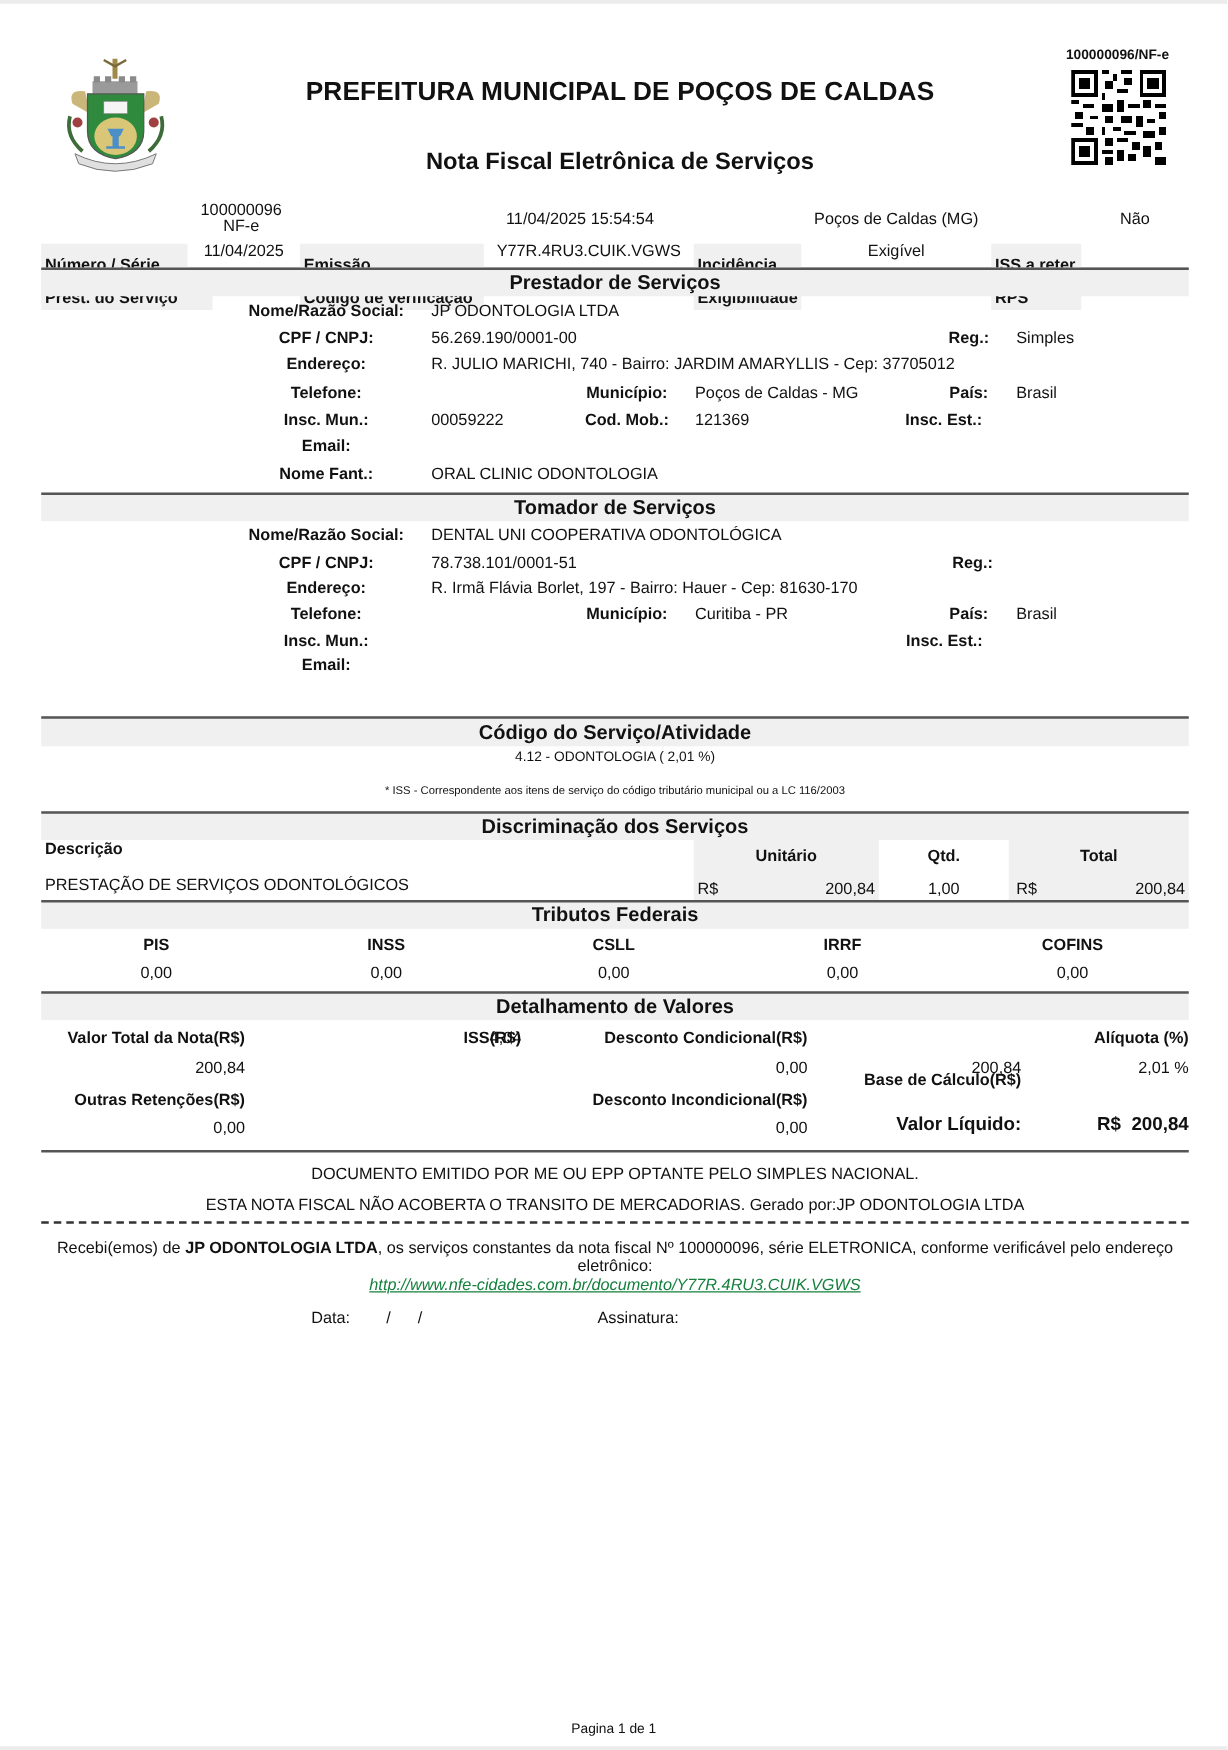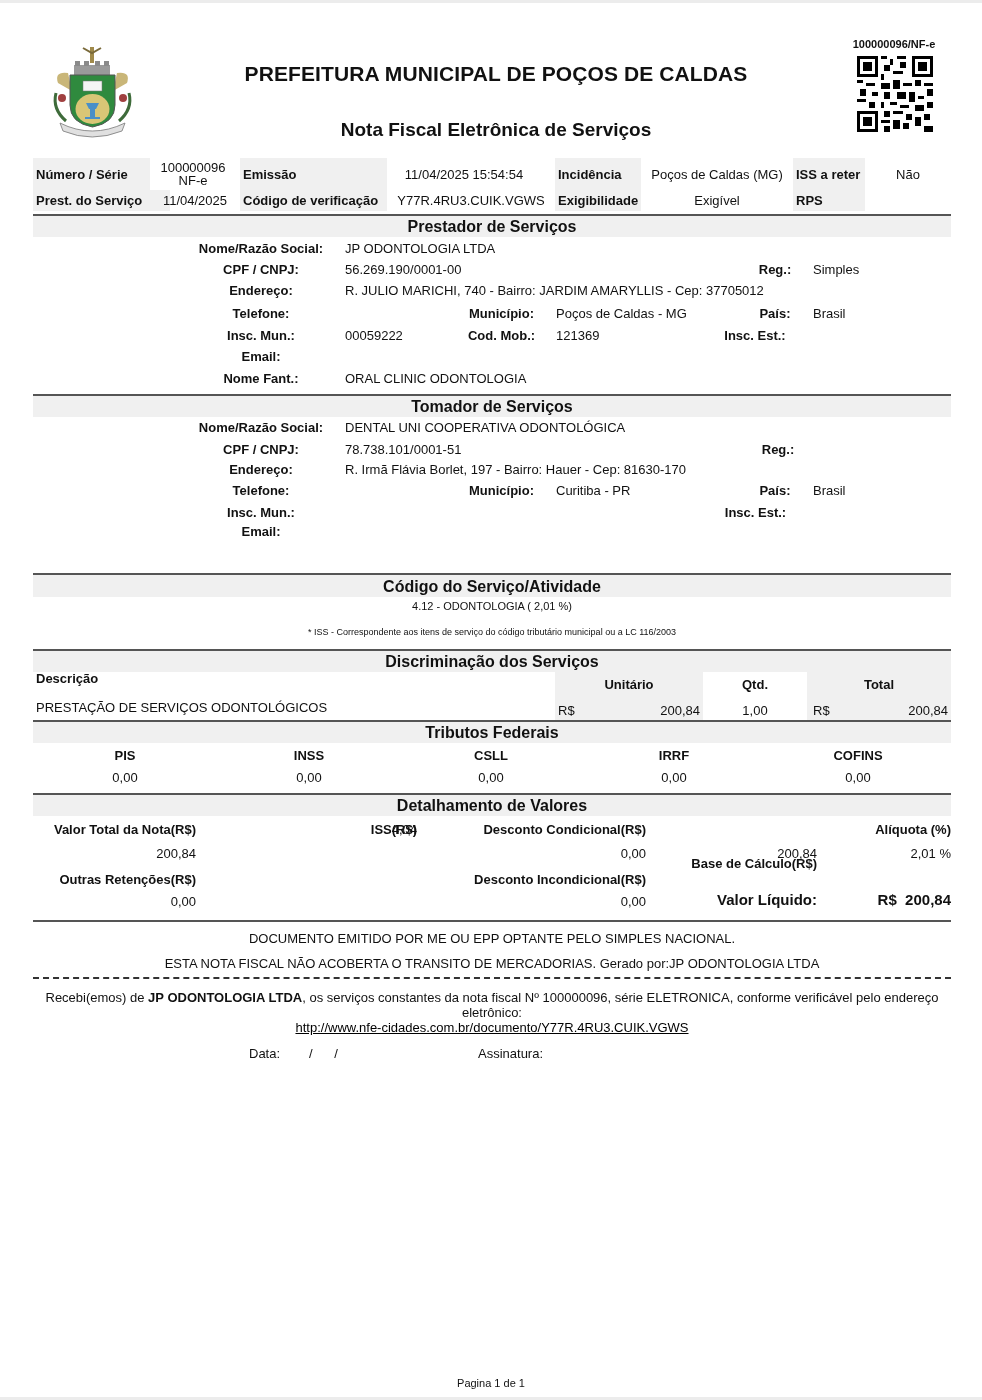--- a/index.html
+++ b/index.html
@@ -9,34 +9,34 @@
   .abs { position: absolute; }
   .logo { left: 50px; top: 43px; width: 85px; height: 95px; }
   .title-main { left: 0; width: 992px; top: 62px; text-align: center; font-size: 21px; font-weight: bold; letter-spacing: 0.1px; }
   .title-sub { left: 0; width: 992px; top: 119px; text-align: center; font-size: 19px; font-weight: bold; }
   .qr-caption { left: 842px; width: 104px; top: 38px; text-align: center; font-size: 11px; font-weight: bold; }
   .qr { left: 857px; top: 56px; width: 76px; height: 76px; }
 
   
   .hdr { left: 33px; top: 158px; width: 918px; height: 56px; border-bottom: 2px solid #8a8a8a; }
   .hcell { position: absolute; font-size: 13px; display: flex; align-items: center; }
-  .hlab { background: #f0f0f0; font-weight: bold; padding-left: 3px; box-sizing: border-box; }
+  .hlab { background: #f0f0f0; font-weight: bold; padding-left: 3px; box-sizing: border-box; margin-top: 37px; }
   .hval { justify-content: center; text-align: center; line-height: 13px; }
 
   .sec-bar { position: absolute; left: 33px; width: 918px; height: 21px; background: #f0f0f0; border-top: 2px solid #555; text-align: center; font-size: 16px; font-weight: bold; line-height: 21px; }
   .lab { position: absolute; font-size: 13px; font-weight: bold; text-align: center; }
   .val { position: absolute; font-size: 13px; }
   .tiny { font-size: 9px; }
 
   .grey { background: #f0f0f0; }
   .rule { position: absolute; left: 33px; width: 918px; height: 2px; background: #555; }
   .dash { position: absolute; left: 33px; width: 918px; height: 0; border-top: 2px dashed #333; }
   .center { text-align: center; }
   .right { text-align: right; }
-  a.link { color: #000000; text-decoration: underline; }
+  a.link { color: #15803d; text-decoration: underline; font-style: italic; }
 </style>
 </head>
 <body>
 
 <div class="topbar"></div>
 
 <svg class="abs logo" viewBox="0 0 85 95">
 
   <rect x="40" y="4" width="4" height="16" fill="#a08a4a"></rect>
   <path d="M33 5 L42 10 L51 5" stroke="#7a6a3a" stroke-width="2" fill="none"></path>

